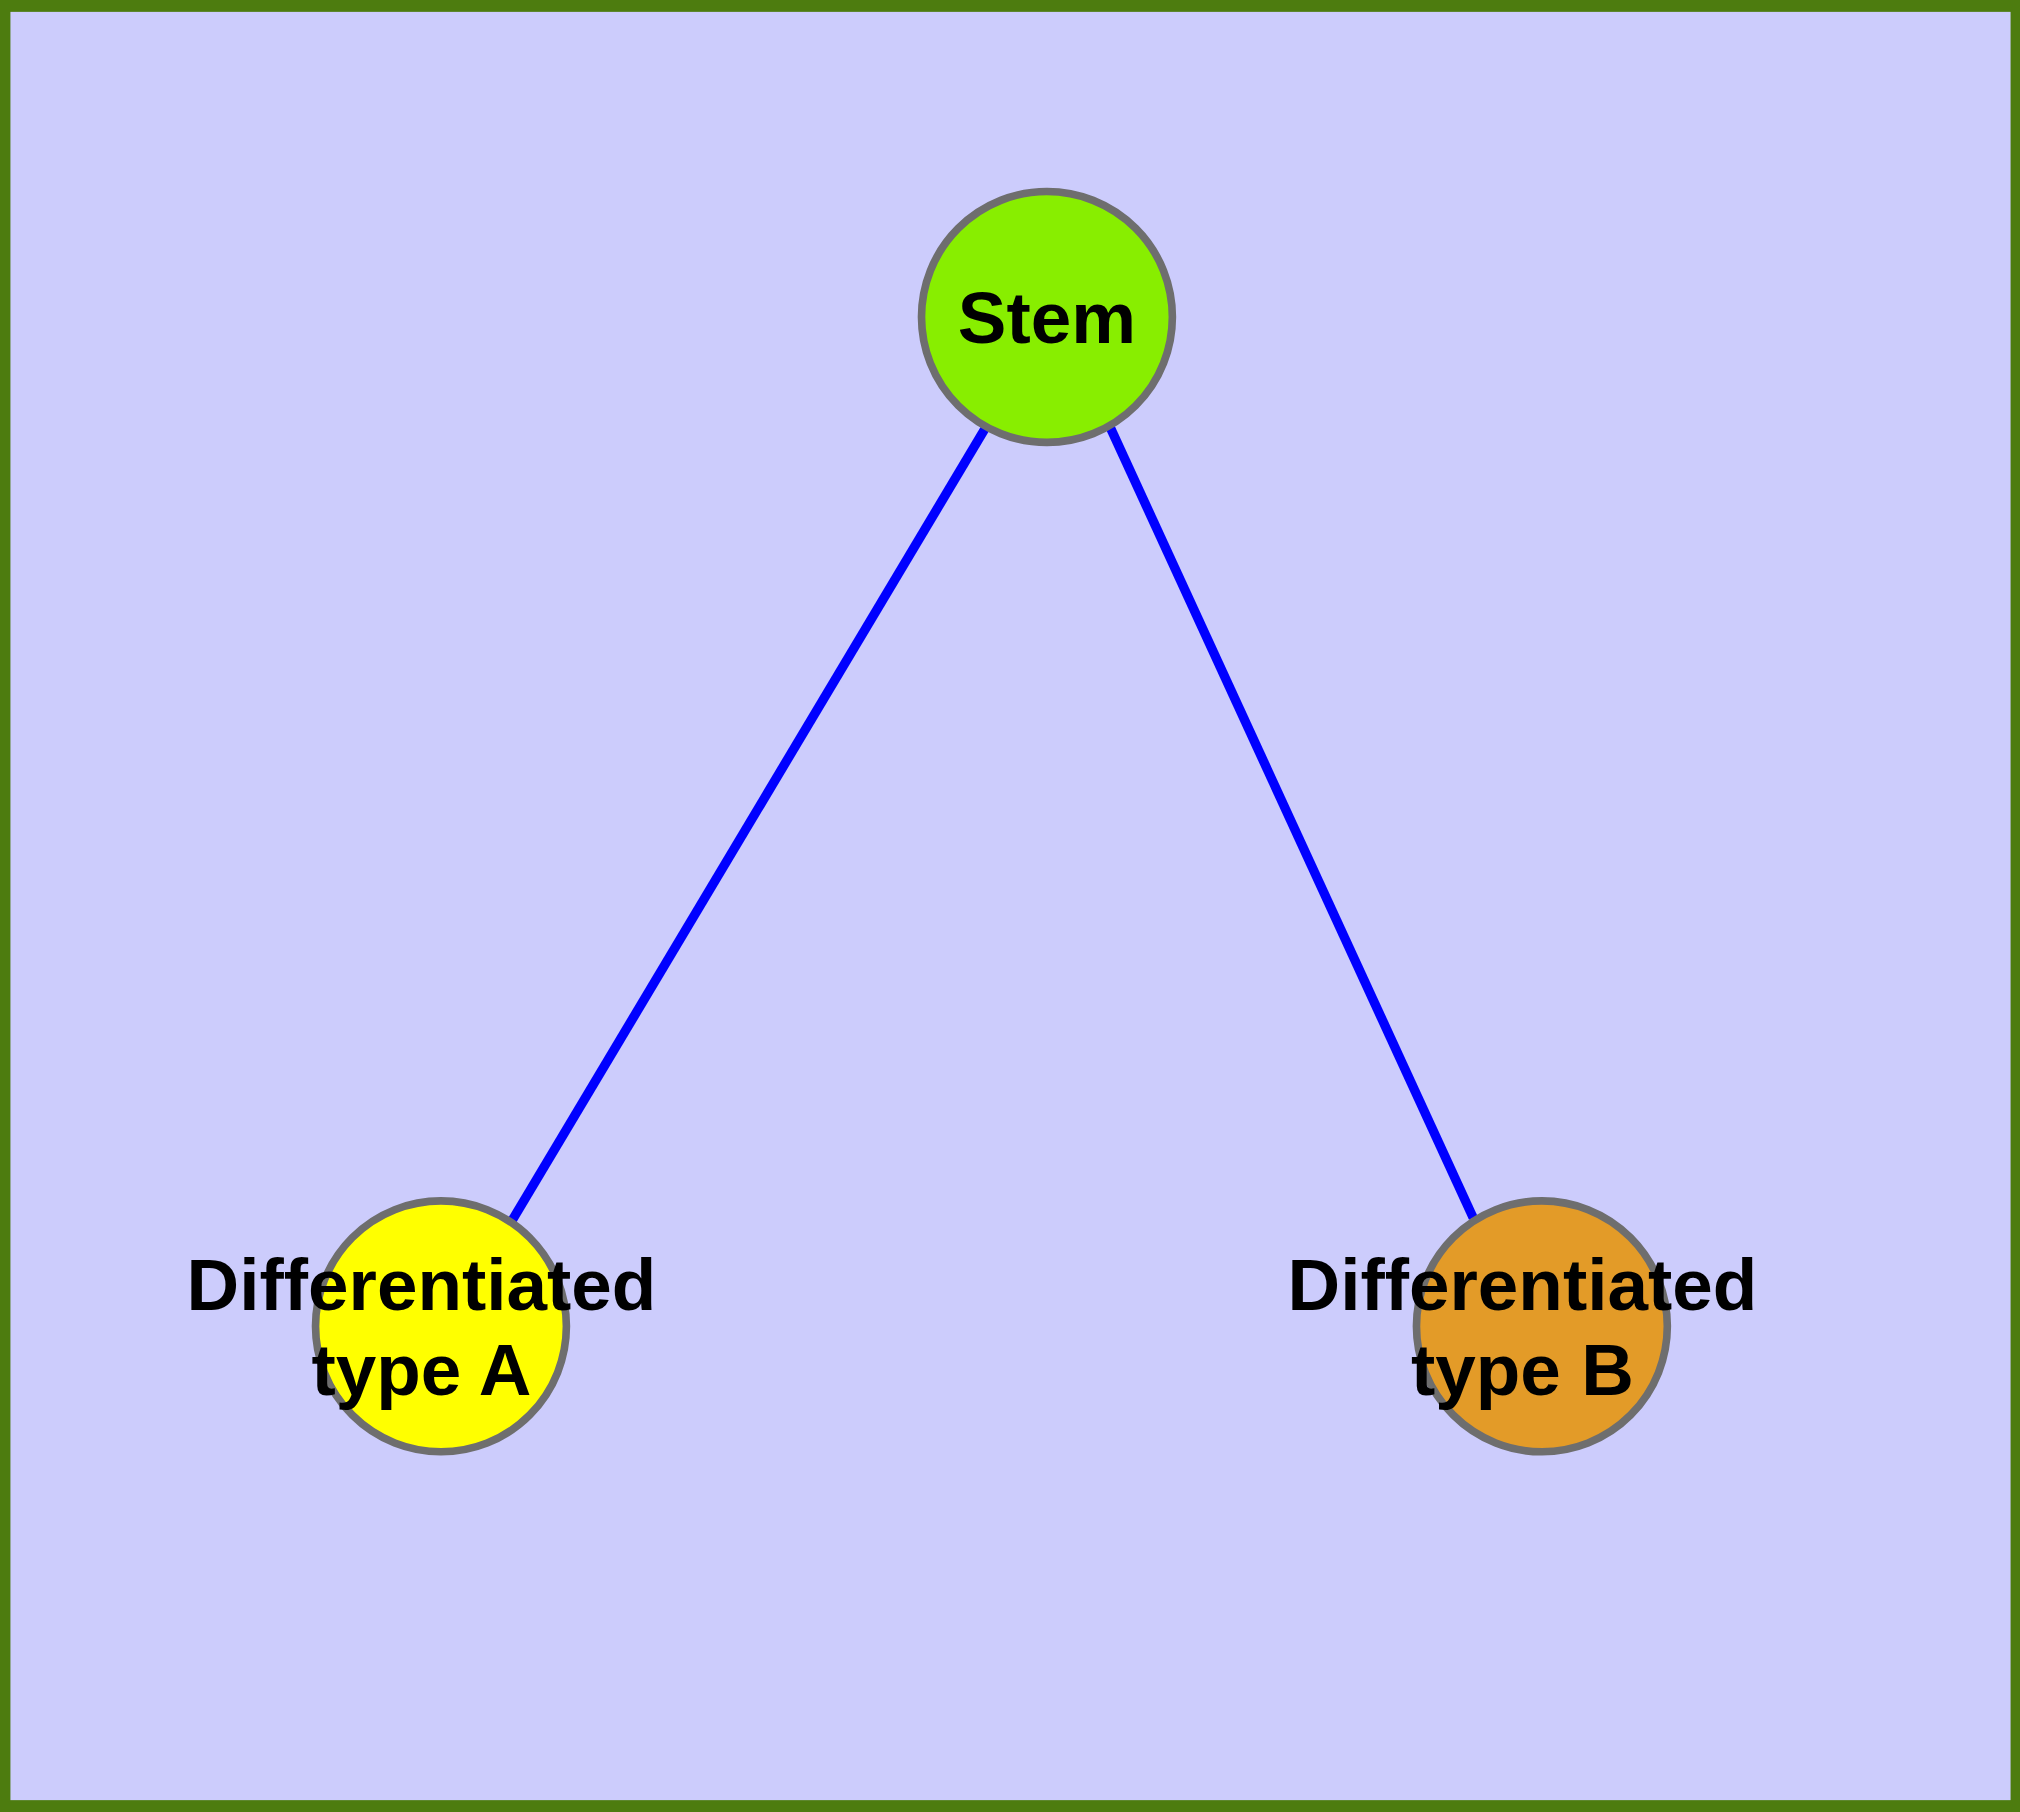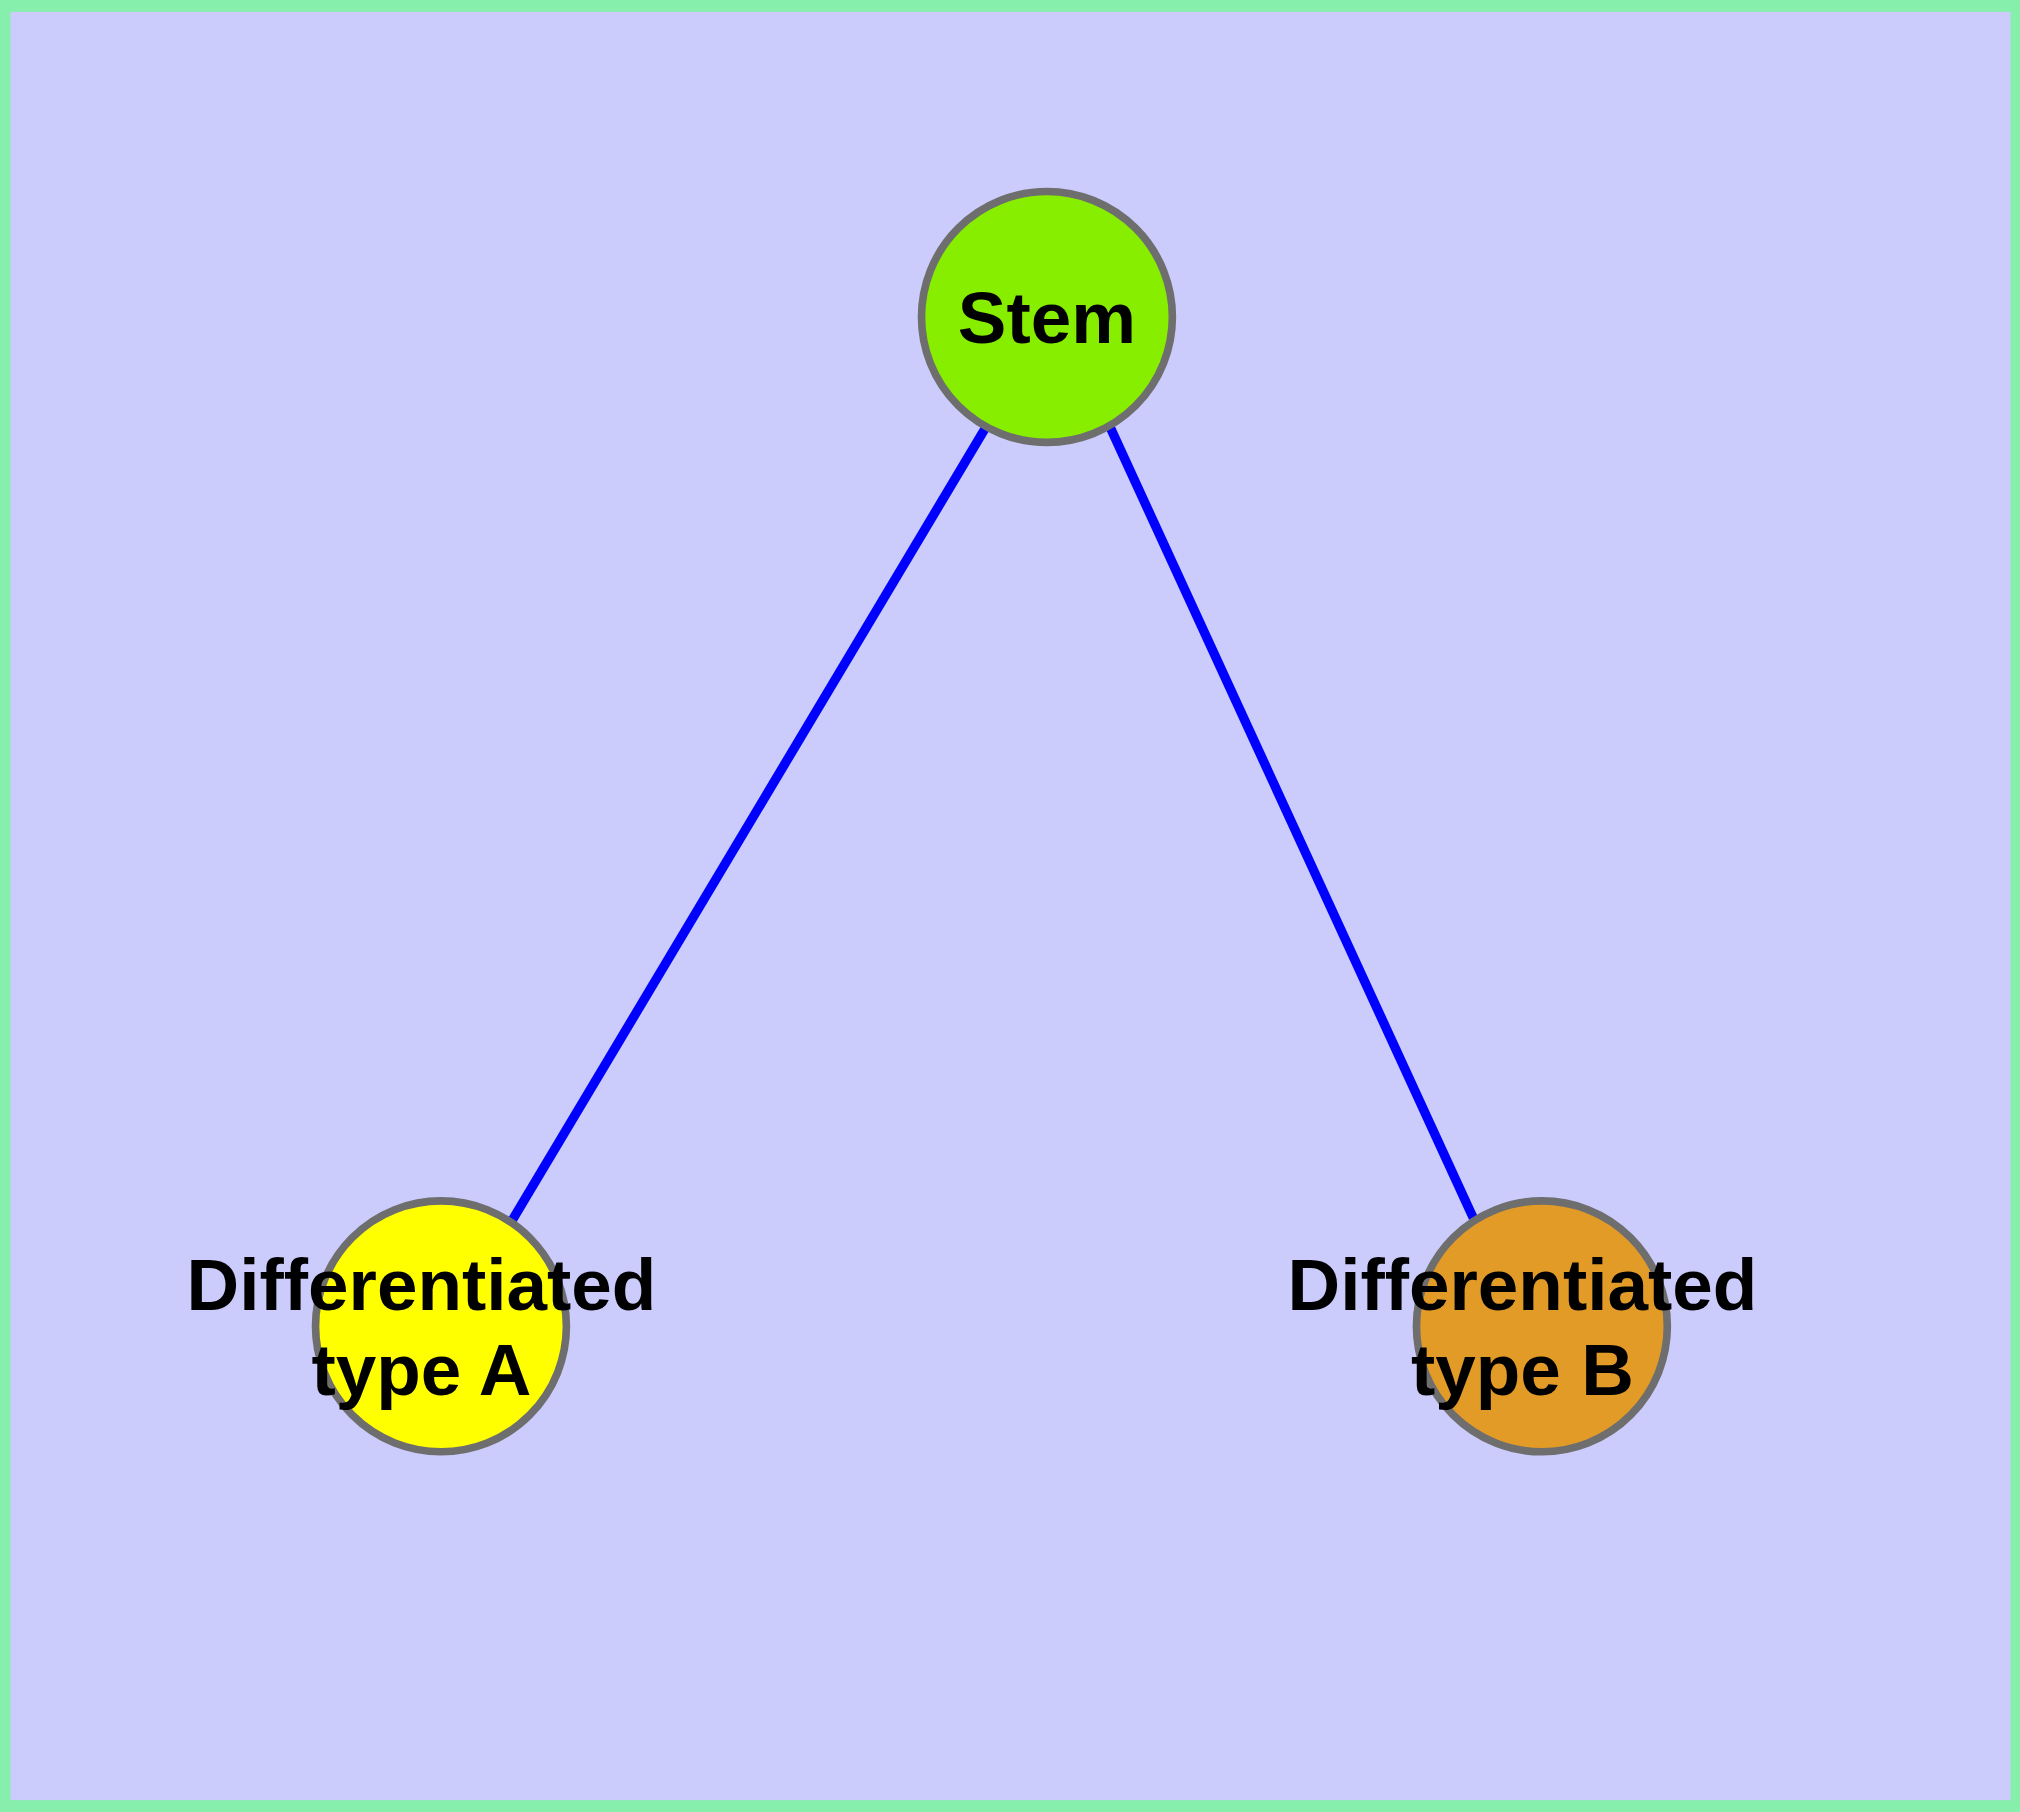--- a/index.html
+++ b/index.html
@@ -31,21 +31,21 @@
   .node-label {
     font-family: "Liberation Sans", sans-serif;
     font-weight: bold;
     fill: #000000;
     paint-order: normal;
   }
 </style>
 </head>
 <body>
 
-<div id="canvas-root" style="background: #86efac;">
+<div id="canvas-root" style="background: #4d7c0f;">
   <svg id="graph-svg" viewBox="0 0 2384 2138" xmlns="http://www.w3.org/2000/svg">
     <rect id="plot-bg" x="12" y="14" width="2360" height="2110" fill="#ccccfc"></rect>
     <g id="edge-layer">
         <line x1="1163" y1="504" x2="604" y2="1440" stroke="#0000ff" stroke-width="11" stroke-linecap="butt"></line>
         <line x1="1310" y1="505" x2="1738" y2="1437" stroke="#0000ff" stroke-width="11" stroke-linecap="butt"></line>
       </g>
     <g id="node-layer">
         <g>
           <circle cx="1235" cy="374" r="148" fill="#88ee00" stroke="#6e6e6e" stroke-width="9"></circle>
           <text class="node-label" x="1235" y="404.53" text-anchor="middle" font-size="86" font-weight="bold" font-family="&quot;Liberation Sans&quot;, sans-serif" fill="#000000"><tspan x="1235">Stem</tspan></text>

